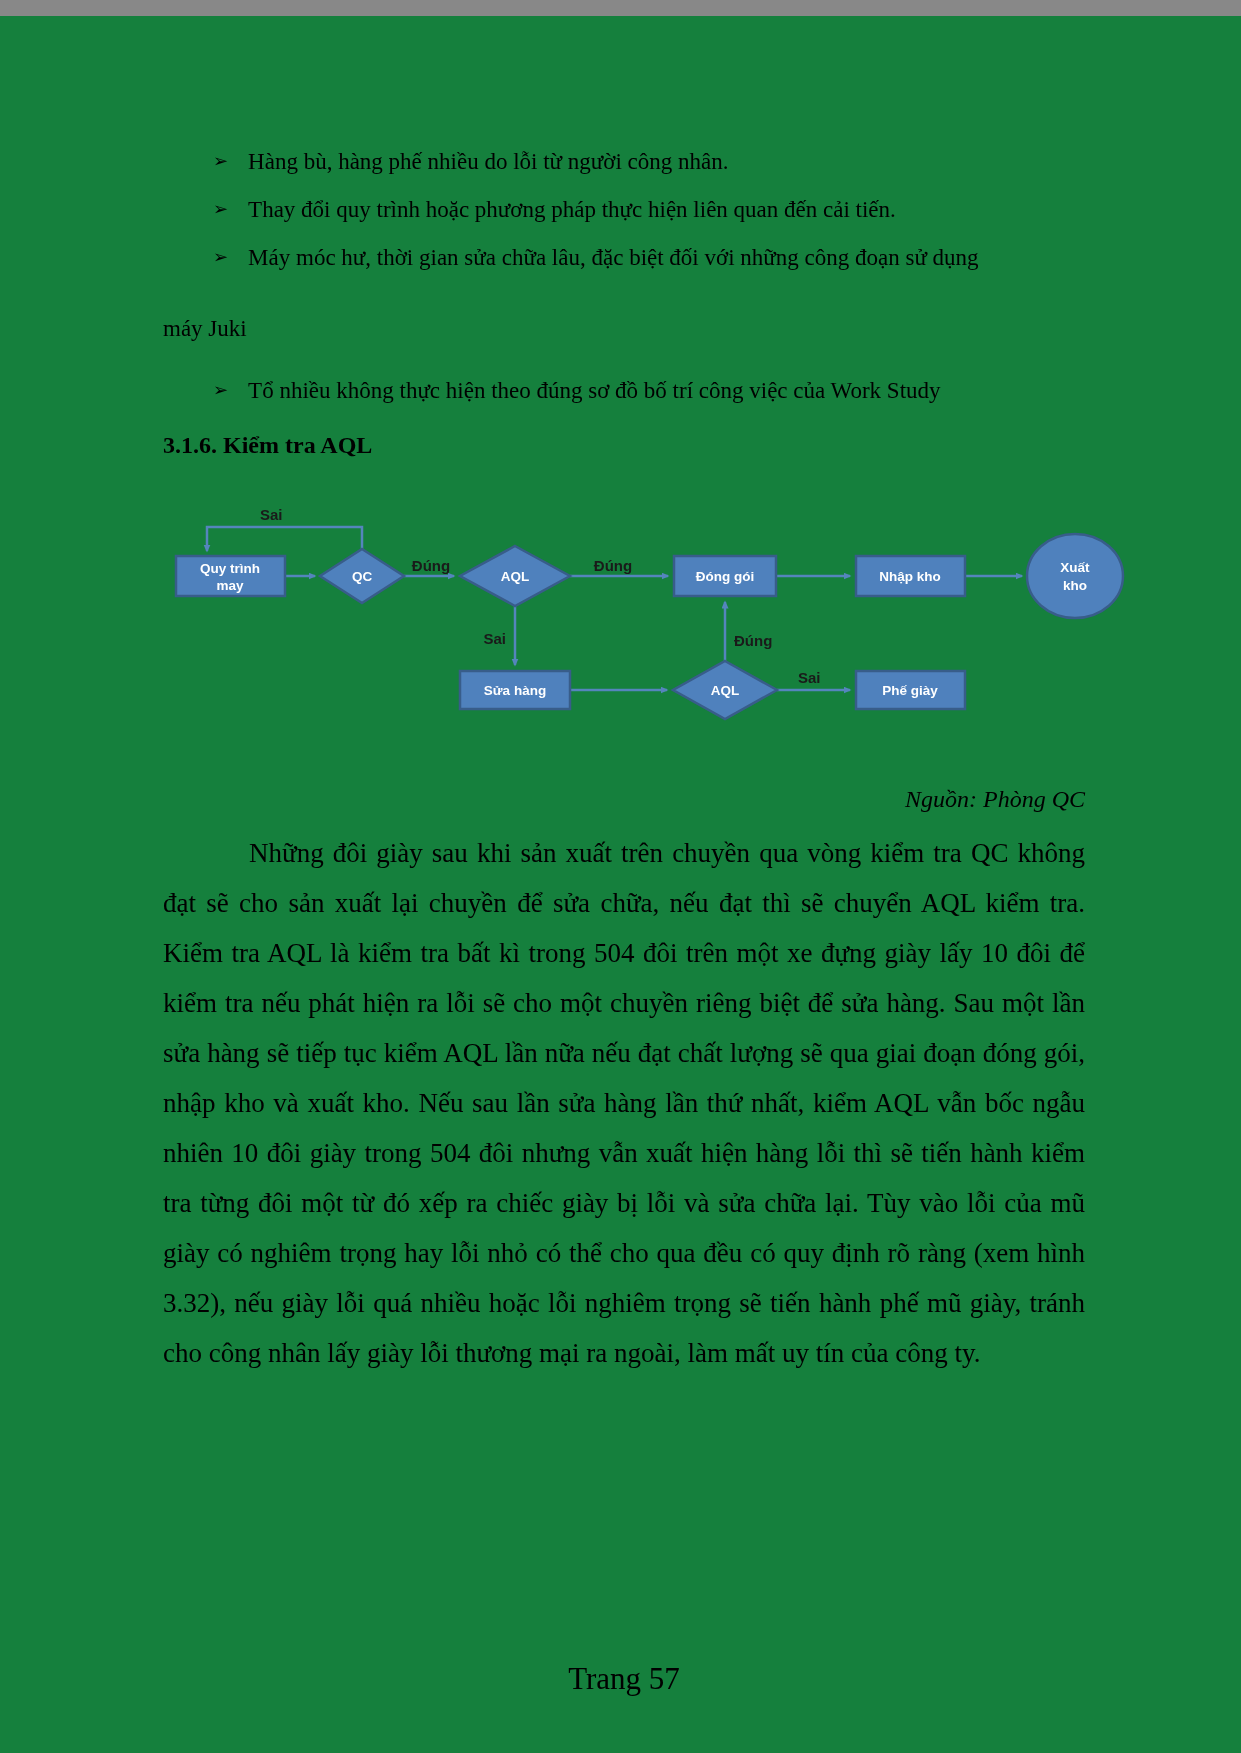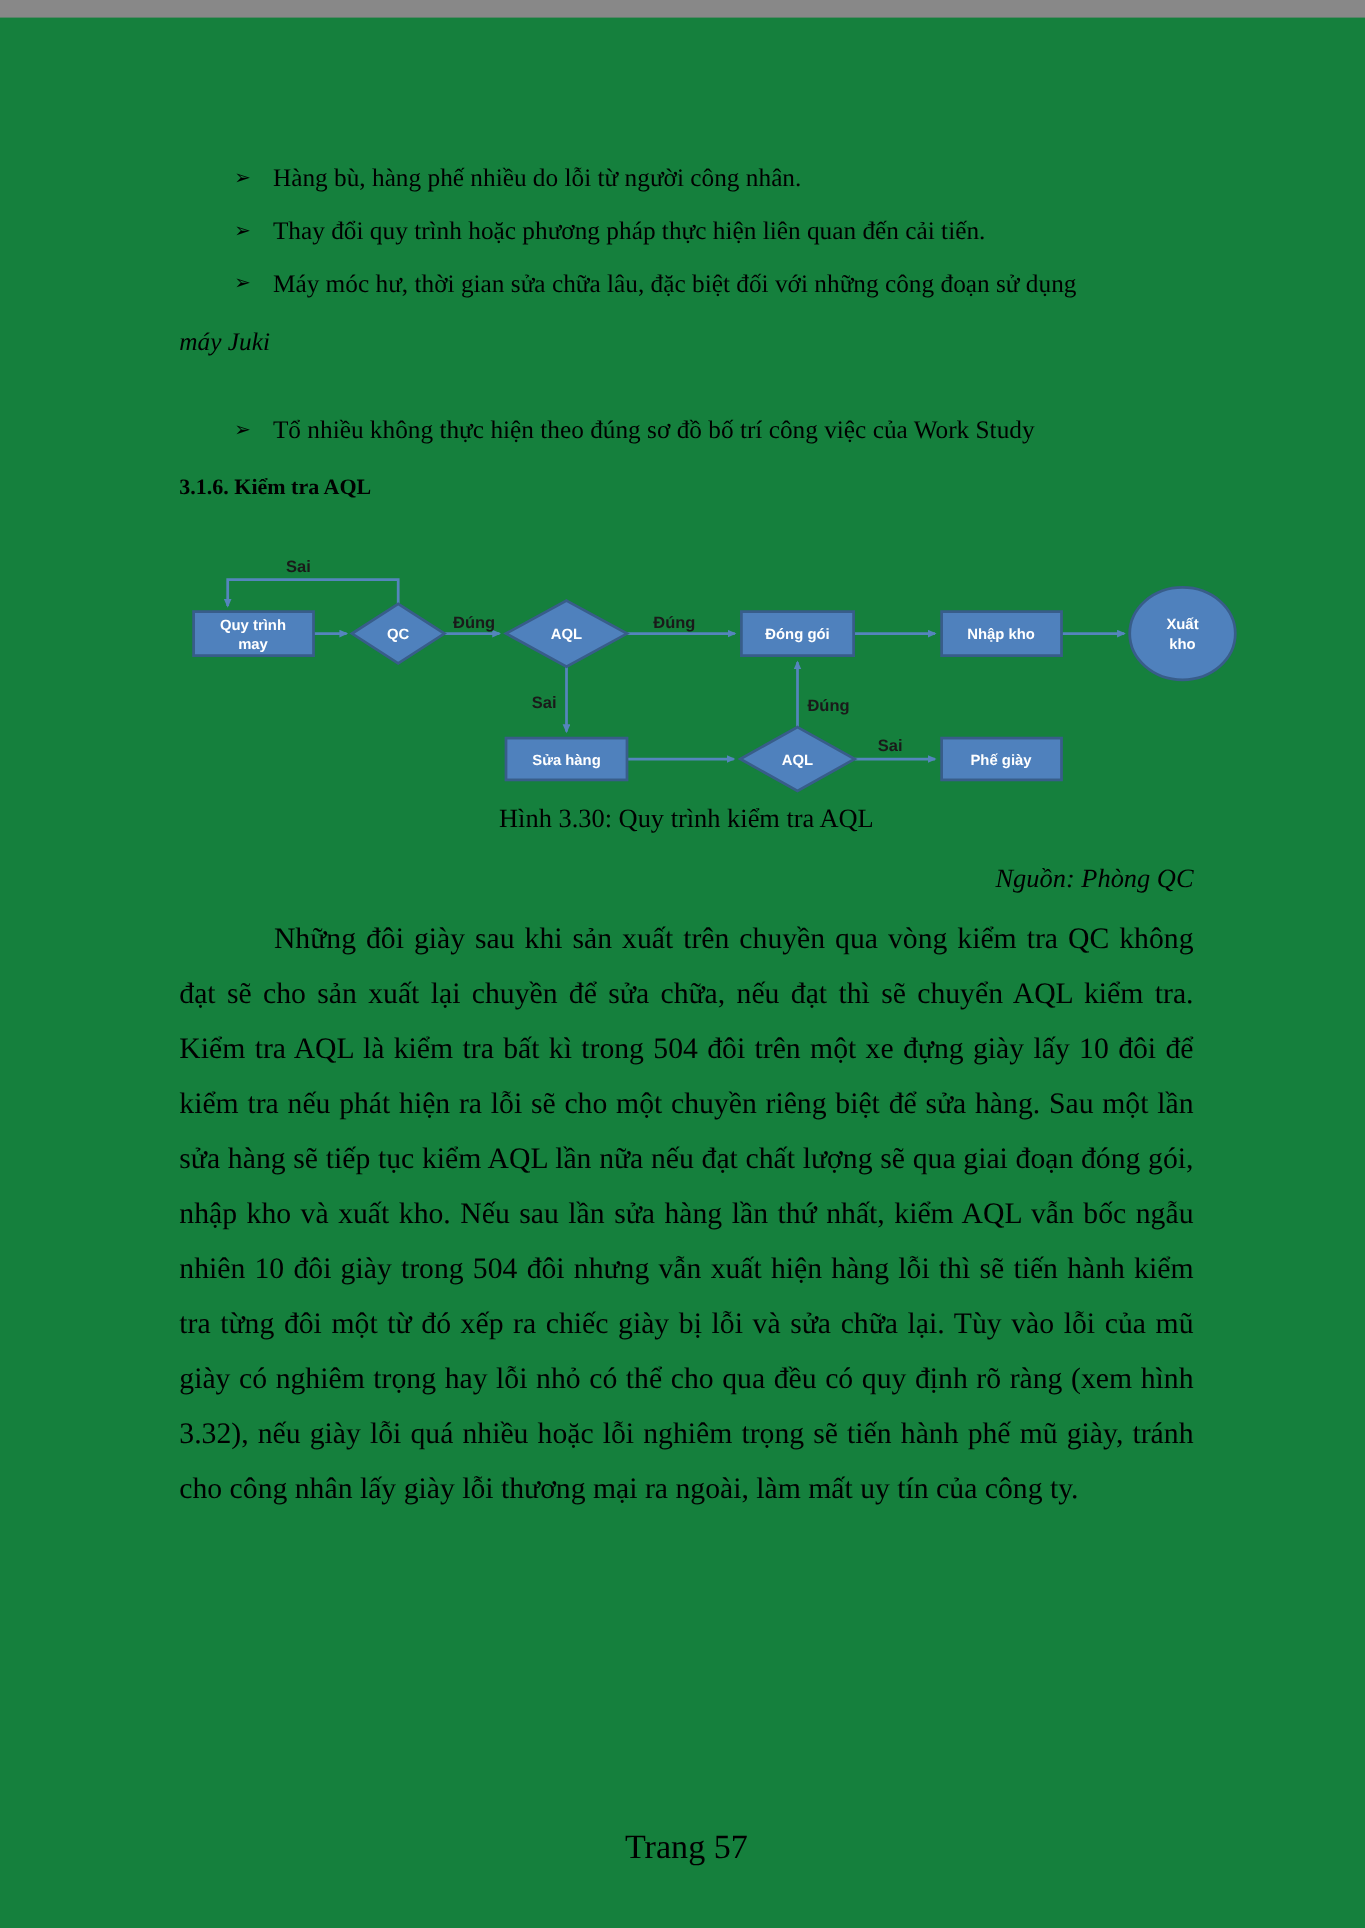--- a/index.html
+++ b/index.html
@@ -9,21 +9,21 @@
     margin:16px auto;
     background:#15803d;
     font-family:"Liberation Serif", serif;
     color:#000;
     overflow:hidden;
   }
   .abs { position:absolute; }
   .bullet-line { font-size:23px; white-space:nowrap; }
   .bullet-marker { font-size:18px; display:inline-block; margin-right:20px; transform:translateY(-2px); }
   .body-line { font-size:23px; white-space:nowrap; }
-  .section-heading { font-size:20px; font-weight:bold; white-space:nowrap; }
+  .section-heading { font-size:24px; font-weight:bold; white-space:nowrap; }
   .fig-caption { width:922px; text-align:center; font-size:24px; }
   .fig-source  { width:922px; text-align:right; font-size:24px; font-style:italic; }
   .paragraph {
     width:922px;
     font-size:27px;
     line-height:50px;
     text-align:justify;
     text-indent:86px;
   }
   .page-footer { width:922px; text-align:center; font-size:31px; }
@@ -41,21 +41,21 @@
 
   <div class="abs bullet-line" style="left:213px; top:133px;">
     <span class="bullet-marker">➢</span><span>Hàng bù, hàng phế nhiều do lỗi từ người công nhân.</span>
   </div>
   <div class="abs bullet-line" style="left:213px; top:229px;">
     <span class="bullet-marker">➢</span><span>Máy móc hư, thời gian sửa chữa lâu, đặc biệt đối với những công đoạn sử dụng</span>
   </div>
   <div class="abs bullet-line" style="left:213px; top:181px;">
     <span class="bullet-marker">➢</span><span>Thay đổi quy trình hoặc phương pháp thực hiện liên quan đến cải tiến.</span>
   </div>
-  <div class="abs body-line" style="left:163px; top:282px;font-style:italic;">máy Juki</div>
+  <div class="abs body-line" style="left:163px; top:300px;">máy Juki</div>
   <div class="abs bullet-line" style="left:213px; top:362px;">
     <span class="bullet-marker">➢</span><span>Tổ nhiều không thực hiện theo đúng sơ đồ bố trí công việc của Work Study</span>
   </div>
 
   <div class="abs section-heading" style="left:163px; top:416px;">3.1.6. Kiểm tra AQL</div>
 
   <svg class="abs" style="left:150px; top:478px;" width="985" height="232" viewBox="0 0 985 232">
     <defs>
       <marker id="arrow" markerWidth="9" markerHeight="8" refX="6.5" refY="3.5" orient="auto" markerUnits="userSpaceOnUse">
         <path d="M0,0 L8,3.5 L0,7 Z" fill="#5585bd"></path>
@@ -121,20 +121,19 @@
       <polygon class="node-shape" points="575,167 627,196 575,225 523,196"></polygon>
       <text class="node-text" x="575" y="201">AQL</text>
     </g>
 
     <g>
       <rect class="node-shape" x="706" y="177" width="109" height="38"></rect>
       <text class="node-text" x="760" y="201">Phế giày</text>
     </g>
   </svg>
 
-  <div class="abs fig-caption" style="left:163px; top:716px;">Hình 3.30: Quy trình kiểm tra AQL</div>
   <div class="abs fig-source" style="left:163px; top:770px;">Nguồn: Phòng QC</div>
 
   <div class="abs paragraph" style="left:163px; top:812px;">Những đôi giày sau khi sản xuất trên chuyền qua vòng kiểm tra QC không đạt sẽ cho sản xuất lại chuyền để sửa chữa, nếu đạt thì sẽ chuyển AQL kiểm tra. Kiểm tra AQL là kiểm tra bất kì trong 504 đôi trên một xe đựng giày lấy 10 đôi để kiểm tra nếu phát hiện ra lỗi sẽ cho một chuyền riêng biệt để sửa hàng. Sau một lần sửa hàng sẽ tiếp tục kiểm AQL lần nữa nếu đạt chất lượng sẽ qua giai đoạn đóng gói, nhập kho và xuất kho. Nếu sau lần sửa hàng lần thứ nhất, kiểm AQL vẫn bốc ngẫu nhiên 10 đôi giày trong 504 đôi nhưng vẫn xuất hiện hàng lỗi thì sẽ tiến hành kiểm tra từng đôi một từ đó xếp ra chiếc giày bị lỗi và sửa chữa lại. Tùy vào lỗi của mũ giày có nghiêm trọng hay lỗi nhỏ có thể cho qua đều có quy định rõ ràng (xem hình 3.32), nếu giày lỗi quá nhiều hoặc lỗi nghiêm trọng sẽ tiến hành phế mũ giày, tránh cho công nhân lấy giày lỗi thương mại ra ngoài, làm mất uy tín của công ty.</div>
 
   <div class="abs page-footer" style="left:163px; top:1645px;">Trang 57</div>
 
 </div>
 
 </body></html>

